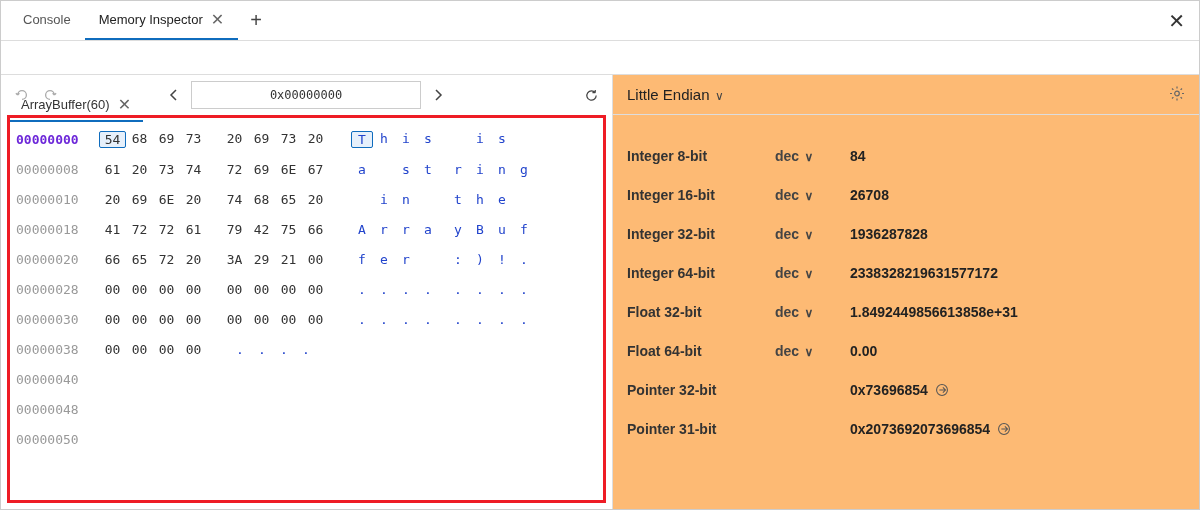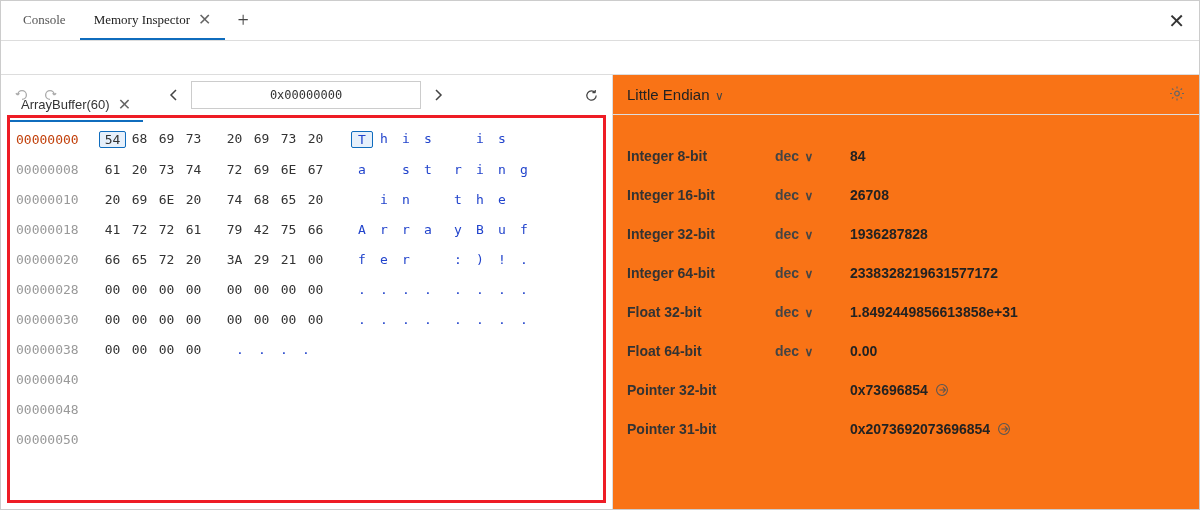--- a/index.html
+++ b/index.html
@@ -17,21 +17,20 @@
       display: flex;
       flex-direction: column;
     }
     .tabs-main {
       display: flex;
       align-items: center;
       border-bottom: 1px solid #ddd;
       height: 40px;
       padding: 0 8px;
       position: relative;
-      font-family: Liberation Serif, serif;
     }
     .tab-main {
       padding: 0 14px;
       height: 100%;
       display: flex;
       align-items: center;
       gap: 8px;
       border-bottom: 2px solid transparent;
       cursor: pointer;
       color: #555;
@@ -118,21 +117,21 @@
       display: flex;
       align-items: center;
       height: 30px;
     }
     .hex-addr {
       width: 85px;
       font-family: Consolas, monospace;
       color: #999;
       padding-left: 2px;
     }
-    .hex-addr.current { color: #c2410c; font-weight: 400; }
+    .hex-addr.current { color: #6d28d9; font-weight: 700; }
     .hex-bytes {
       display: flex;
     }
     .hex-byte {
       width: 27px;
       text-align: center;
       font-family: Consolas, monospace;
       color: #333;
     }
     .hex-gap { width: 14px; }
@@ -151,21 +150,21 @@
       font-family: Consolas, monospace;
       color: #2244cc;
     }
     .ascii-ch.sel {
       background: #e6f0fb;
       border: 1px solid #0f6cbd;
       border-radius: 2px;
     }
     .right-pane {
       flex: 1;
-      background: #f97316;
+      background: #fdba74;
       display: flex;
       flex-direction: column;
     }
     .rp-header {
       height: 40px;
       display: flex;
       align-items: center;
       padding: 0 14px;
       border-bottom: 1px solid #ddd;
       position: relative;

